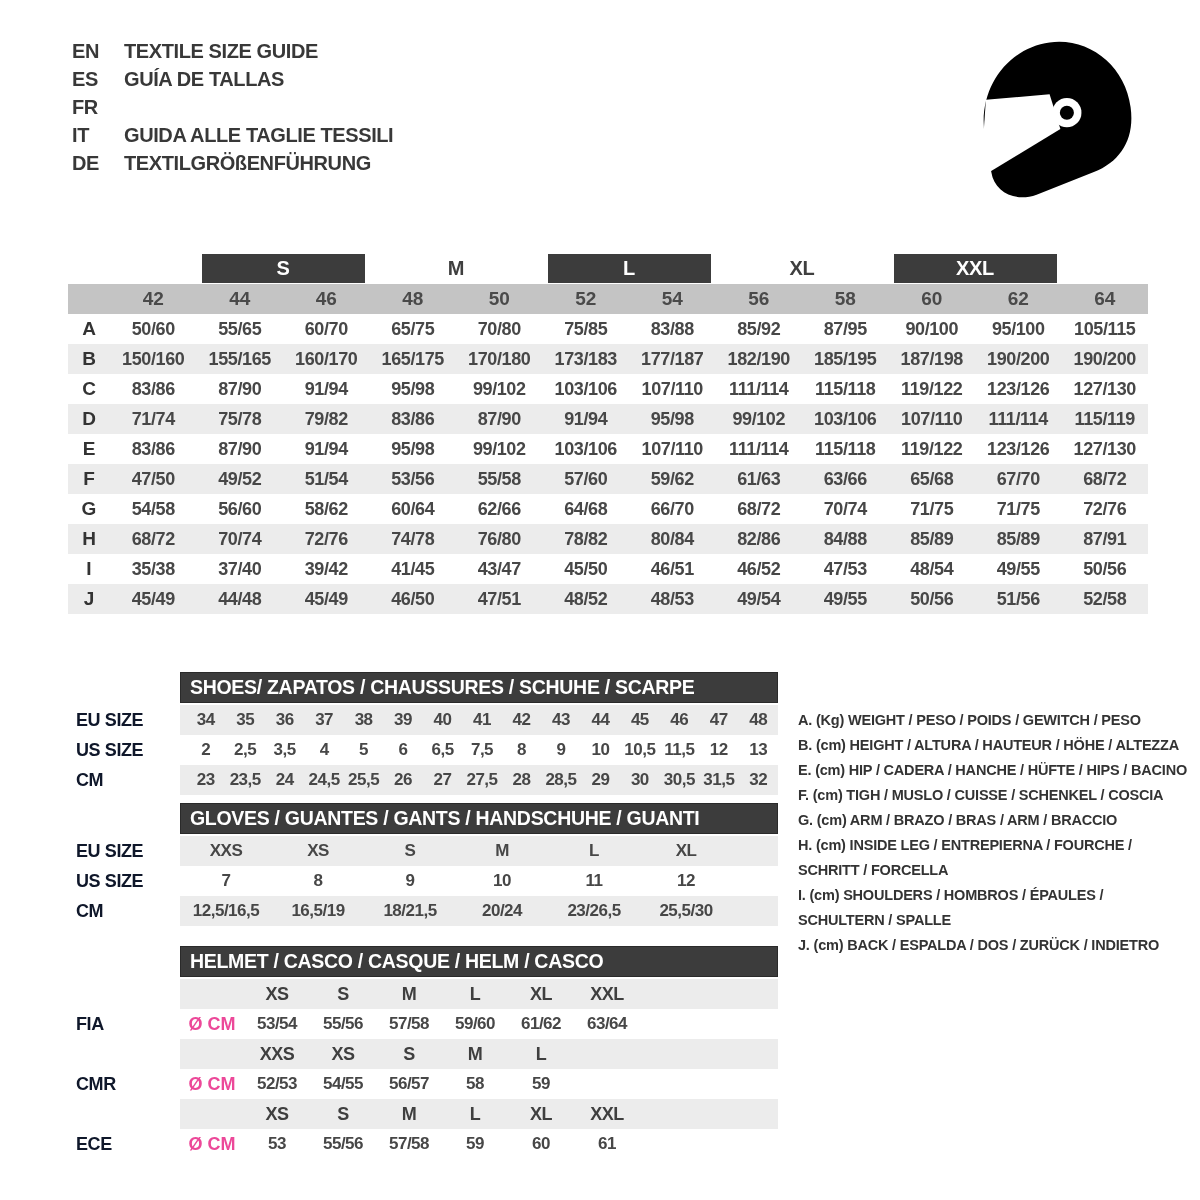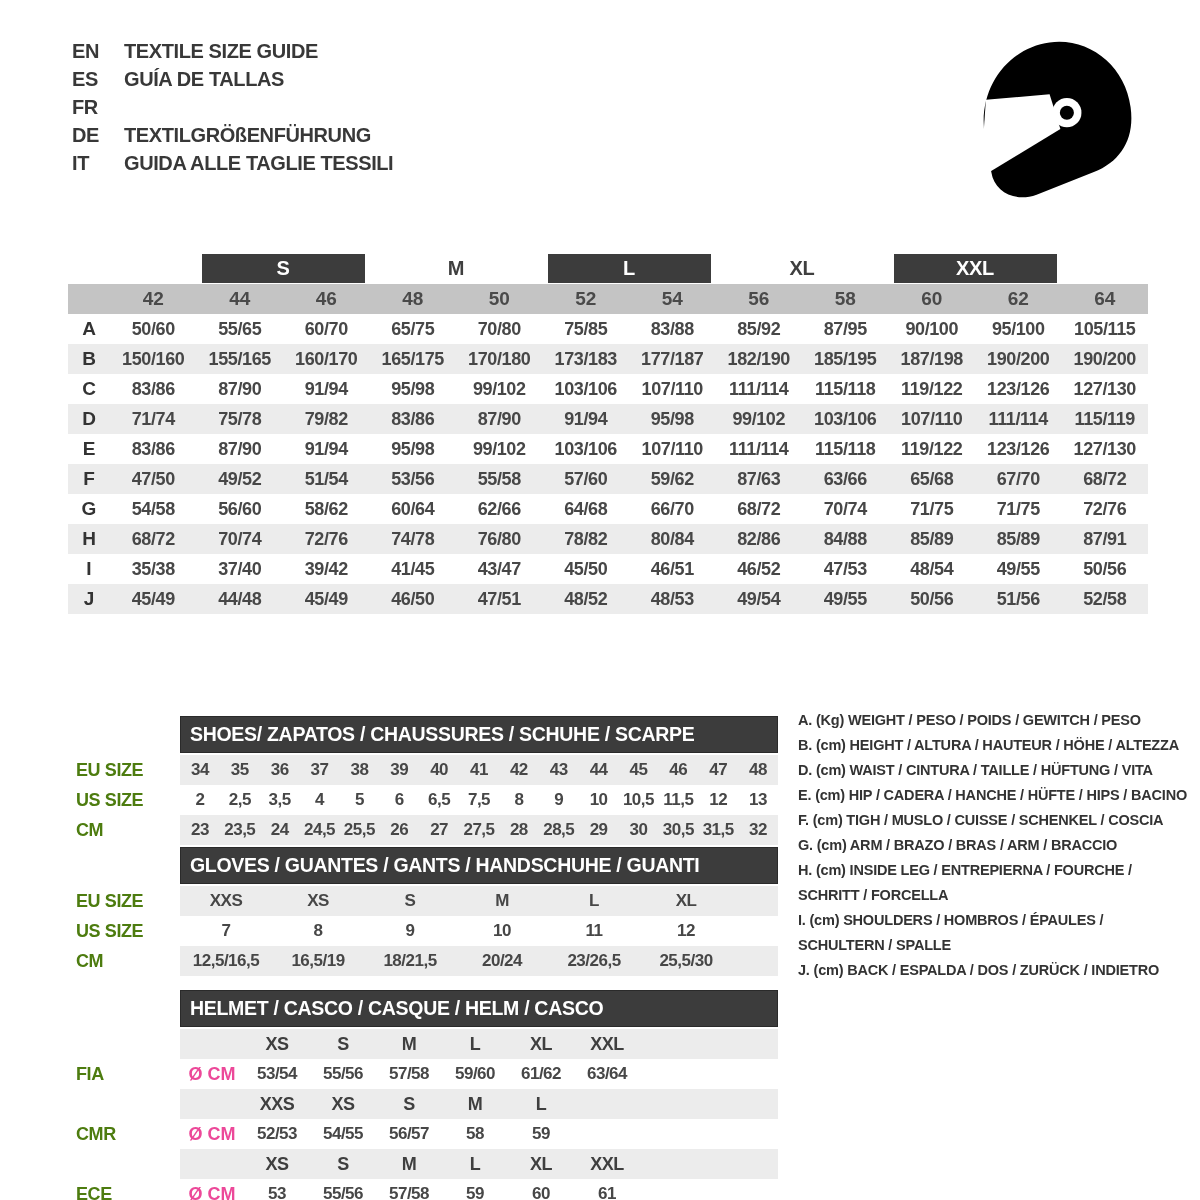--- a/index.html
+++ b/index.html
@@ -29,31 +29,31 @@
   .num-row{height:30px;background:#c4c4c4;margin-top:1px;}
   .num-cell{display:flex;align-items:center;justify-content:center;font-size:19px;color:#4a4a4a;}
   .m-row{height:30px;}
   .m-row.stripe{background:#ececec;}
   .row-label{display:flex;align-items:center;justify-content:center;font-size:19px;color:#333;}
   .val-cell{display:flex;align-items:center;justify-content:center;font-size:18px;letter-spacing:-0.4px;color:#474747;}
 
   
   .sub{left:68px;width:710px;}
   .sub-spacer{width:112px;flex:none;}
-  .titlebar-row{display:flex;height:37px;margin-bottom:2px;margin-top:44px;}
+  .titlebar-row{display:flex;height:31px;margin-bottom:2px;}
   .titlebar{width:598px;background:#3c3c3c;border:1px solid #2a2a2a;box-sizing:border-box;color:#fff;
     display:flex;align-items:center;padding-left:9px;font-size:19.5px;letter-spacing:-0.3px;}
   .sub-row{display:flex;height:30px;}
   .sub-label{width:112px;flex:none;display:flex;align-items:center;padding-left:8px;box-sizing:border-box;
-    font-size:18px;letter-spacing:-0.4px;color:#4d7c0f;}
+    font-size:18px;letter-spacing:-0.4px;color:#0f172a;}
   .sub-content{width:598px;display:grid;}
   .sub-content.gray{background:#ececec;}
   .cell{display:flex;align-items:center;justify-content:center;font-size:17px;letter-spacing:-0.5px;color:#474747;}
   .cell.sz{font-size:18px;color:#3f3f3f;}
-  .shoes-cols{grid-template-columns:repeat(15,1fr);}
+  .shoes-cols{grid-template-columns:repeat(15,1fr);padding-left:6px;}
   .gloves-cols{grid-template-columns:repeat(6,92px) 1fr;}
   .helmet-cols{grid-template-columns:64px repeat(6,66px) 1fr;}
   .unit-cell{display:flex;align-items:center;justify-content:center;font-size:18px;color:#ec4899;}
 
   
   .legend{left:798px;top:708px;width:392px;}
   .legend-item{font-size:14.5px;line-height:25px;letter-spacing:-0.2px;color:#333;}
 </style>
 </head>
 <body>
@@ -64,26 +64,26 @@
       <span class="lang-title">TEXTILE SIZE GUIDE</span>
     </div>
     <div class="lang-row">
       <span class="lang-code">ES</span>
       <span class="lang-title">GUÍA DE TALLAS</span>
     </div>
     <div class="lang-row">
       <span class="lang-code">FR</span>
     </div>
     <div class="lang-row">
+      <span class="lang-code">IT</span>
+      <span class="lang-title">GUIDA ALLE TAGLIE TESSILI</span>
+    </div>
+    <div class="lang-row">
       <span class="lang-code">DE</span>
       <span class="lang-title">TEXTILGRÖßENFÜHRUNG</span>
-    </div>
-    <div class="lang-row">
-      <span class="lang-code">IT</span>
-      <span class="lang-title">GUIDA ALLE TAGLIE TESSILI</span>
     </div>
   </div>
 
 <svg class="abs helmet-logo" width="166" height="162" viewBox="0 0 150 150" aria-hidden="true">
   <path d="M 70 6 C 106 1 140 27 145 66 C 149 95 136 116 111 126 L 58 147 C 38 154 19 145 16 126 L 10 92 C 3 48 32 11 70 6 Z" fill="#000"></path>
   <polygon points="11,59 70,54 80,86 6,131" fill="#fff"></polygon>
   <circle cx="86" cy="71" r="13.5" fill="#fff"></circle>
   <circle cx="86" cy="71" r="6.5" fill="#000"></circle>
 </svg>
 
@@ -188,21 +188,21 @@
       </div>
       <div class="grid13 m-row stripe">
         <div class="row-label">F</div>
         <div class="val-cell">47/50</div>
         <div class="val-cell">49/52</div>
         <div class="val-cell">51/54</div>
         <div class="val-cell">53/56</div>
         <div class="val-cell">55/58</div>
         <div class="val-cell">57/60</div>
         <div class="val-cell">59/62</div>
-        <div class="val-cell">87/63</div>
+        <div class="val-cell">61/63</div>
         <div class="val-cell">63/66</div>
         <div class="val-cell">65/68</div>
         <div class="val-cell">67/70</div>
         <div class="val-cell">68/72</div>
       </div>
       <div class="grid13 m-row">
         <div class="row-label">G</div>
         <div class="val-cell">54/58</div>
         <div class="val-cell">56/60</div>
         <div class="val-cell">58/62</div>
@@ -450,20 +450,19 @@
           <div class="cell">60</div>
           <div class="cell">61</div>
         </div>
       </div>
     </div>
 </div>
 
 <div class="abs legend">
     <div class="legend-item">A. (Kg) WEIGHT / PESO / POIDS / GEWITCH / PESO</div>
     <div class="legend-item">B. (cm) HEIGHT / ALTURA / HAUTEUR / HÖHE / ALTEZZA</div>
-    <div class="legend-item">D. (cm) WAIST / CINTURA / TAILLE / HÜFTUNG / VITA</div>
     <div class="legend-item">E. (cm) HIP / CADERA / HANCHE / HÜFTE / HIPS / BACINO</div>
     <div class="legend-item">F. (cm) TIGH / MUSLO / CUISSE / SCHENKEL / COSCIA</div>
     <div class="legend-item">G. (cm) ARM / BRAZO / BRAS / ARM / BRACCIO</div>
     <div class="legend-item">H. (cm) INSIDE LEG / ENTREPIERNA / FOURCHE / SCHRITT / FORCELLA</div>
     <div class="legend-item">I. (cm) SHOULDERS / HOMBROS / ÉPAULES / SCHULTERN / SPALLE</div>
     <div class="legend-item">J. (cm) BACK / ESPALDA / DOS / ZURÜCK / INDIETRO</div>
   </div>
 
 </body></html>

